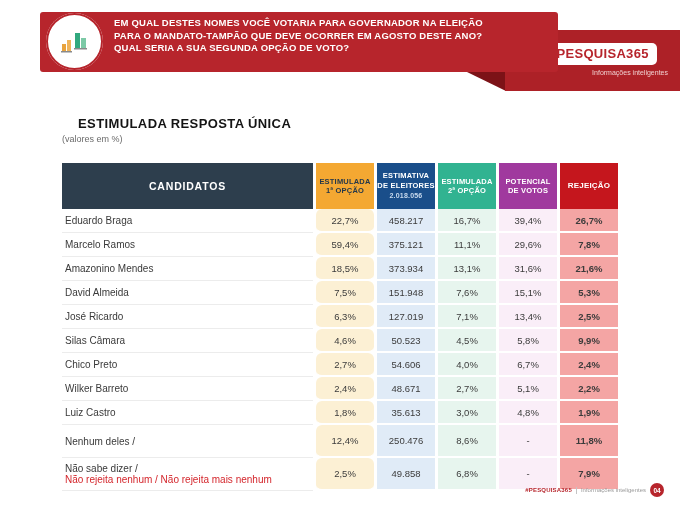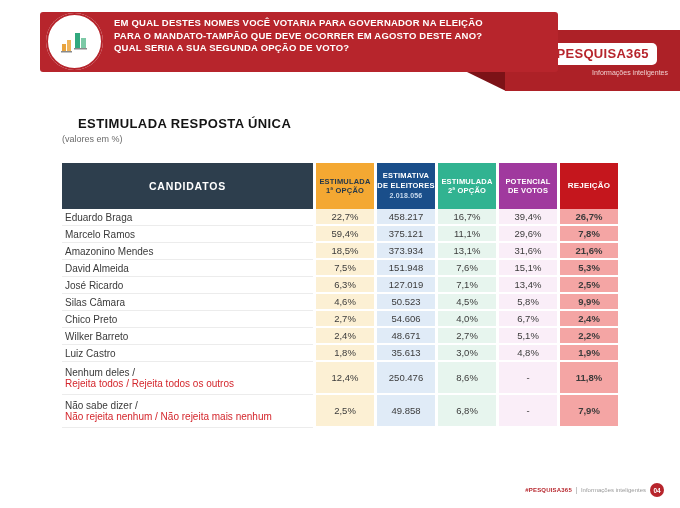--- a/index.html
+++ b/index.html
@@ -37,29 +37,29 @@
          font-weight:bold;text-align:center;}
   .hc-cand{flex:1;background:var(--navy,#2d3e4d);color:#fff;font-size:10.5px;letter-spacing:.8px;}
   .hcol{width:58px;margin-left:3px;font-size:7.5px;line-height:9.5px;letter-spacing:.2px;}
   .hc1{background:var(--col_yellow,#f4a832);color:#25384a;}
   .hc2{background:var(--col_blue,#1a4e8a);color:#fff;}
   .hc2 .sub{color:#c9daee;font-size:7px;margin-top:1px;}
   .hc3{background:var(--col_teal,#31b391);color:#fff;}
   .hc4{background:var(--col_purple,#a0399e);color:#fff;}
   .hc5{background:var(--col_red,#c5161d);color:#fff;font-size:8px;}
 
-  .trow{display:flex;height:17px;}
+  .trow{display:flex;height:24px;}
   .trow.tall{height:33px;}
   .cell.name{flex:1;display:flex;flex-direction:column;justify-content:center;
              padding-left:3px;border-bottom:1px solid #ececec;background:#fff;}
   .nm1{font-size:10px;color:#3a3a3a;line-height:11px;}
   .nm2{font-size:10px;color:var(--red_text,#d4262c);line-height:11px;}
   .cell.val{width:58px;margin-left:3px;display:flex;align-items:center;justify-content:center;
             font-size:9.5px;color:#3b3b3b;border-bottom:2px solid #fff;}
-  .v1{background:var(--tint_yellow,#fcf0d4);}
+  .v1{background:var(--tint_yellow,#fcf0d4);border-radius:6px;}
   .v2{background:var(--tint_blue,#e0ebf7);}
   .v3{background:var(--tint_teal,#e7f5ee);}
   .v4{background:var(--tint_purple,#faeef8);}
   .v5{background:var(--tint_red,#f4a5a4);font-weight:bold;color:#471418;}
 
   
   .footer{position:absolute;right:16px;top:483px;display:flex;align-items:center;gap:4px;}
   .footer-brand{font-size:6px;font-weight:bold;color:var(--banner_red,#b7252c);letter-spacing:.2px;}
   .footer-sep{width:1px;height:7px;background:#c4c4c4;}
   .footer-tagline{font-size:6px;color:#9a9a9a;}
@@ -213,21 +213,20 @@
           </div>
           <div class="cell val v1">1,8%</div>
           <div class="cell val v2">35.613</div>
           <div class="cell val v3">3,0%</div>
           <div class="cell val v4">4,8%</div>
           <div class="cell val v5">1,9%</div>
         </div>
         <div class="trow tall">
           <div class="cell name">
             <div class="nm1">Nenhum deles /</div>
-            <div class="nm2">Rejeita todos / Rejeita todos os outros</div>
           </div>
           <div class="cell val v1">12,4%</div>
           <div class="cell val v2">250.476</div>
           <div class="cell val v3">8,6%</div>
           <div class="cell val v4">-</div>
           <div class="cell val v5">11,8%</div>
         </div>
         <div class="trow tall">
           <div class="cell name">
             <div class="nm1">Não sabe dizer /</div>

